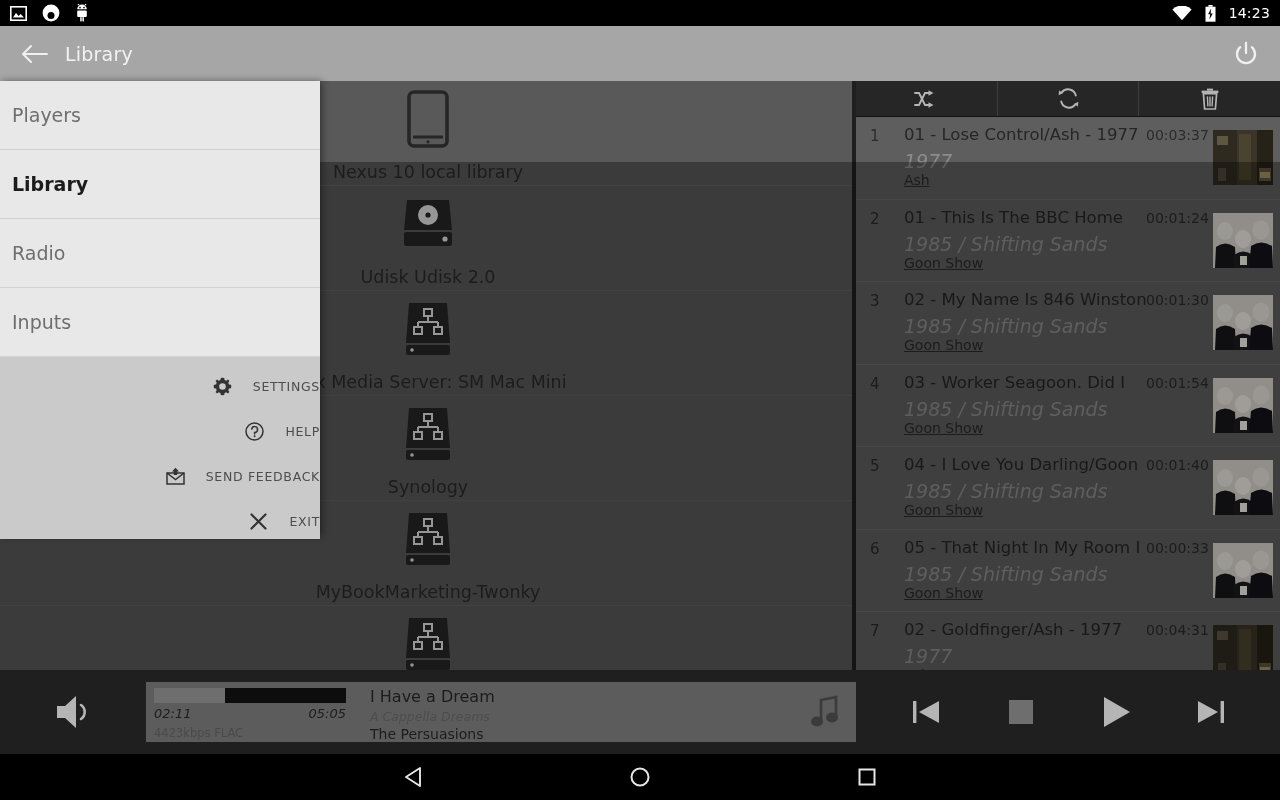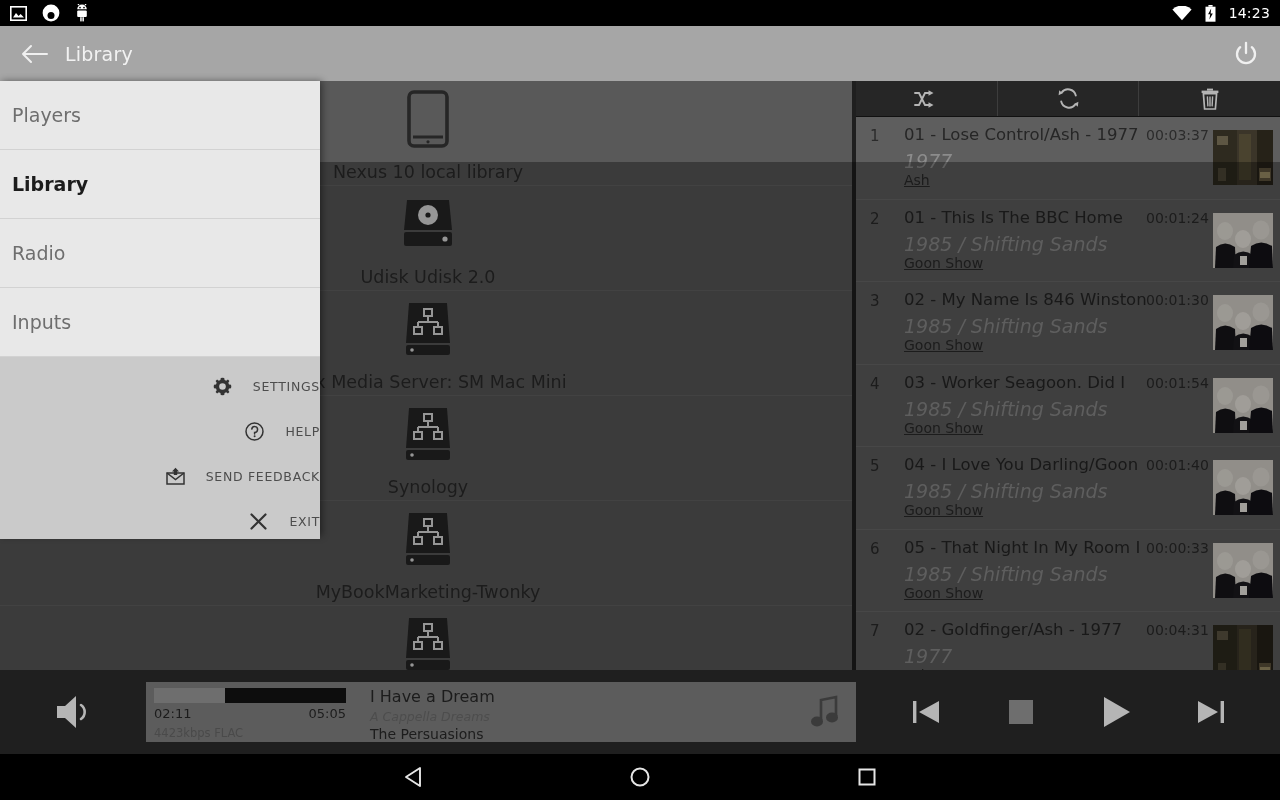--- a/index.html
+++ b/index.html
@@ -116,21 +116,21 @@
   }
   .nowplaying {
     position:absolute; left:146px; top:12px; width:710px; height:60px;
     background:#5c5c5c; display:flex;
   }
   .np-prog { position:relative; width:208px; padding:6px 8px 0 8px; }
   .progbar {
     position:relative; width:100%; height:15px; background:#0d0d0d;
   }
   .progbar .fill { position:absolute; left:0; top:0; height:15px; background:#6e6e6e; }
-  .np-times { display:flex; justify-content:space-between; margin-top:3px; }
+  .np-times { display:flex; justify-content:space-between; margin-top:3px;font-style:italic; }
   .np-times span { color:#1c1c1c; font-size:13px; }
   .np-fmt { color:#4a4a4a; font-size:11.5px; margin-top:5px; }
   .np-meta { flex:1; padding:5px 0 0 16px; }
   .np-track { color:#1c1c1c; font-size:16px; }
   .np-album { color:#4d4d4d; font-size:12.5px; font-style:italic; margin-top:3px; }
   .np-artist { color:#1c1c1c; font-size:14px; margin-top:2px; }
   .np-note { width:62px; display:flex; align-items:center; justify-content:center; }
 
   .transport {
     position:absolute; left:856px; top:0; width:424px; height:84px;

